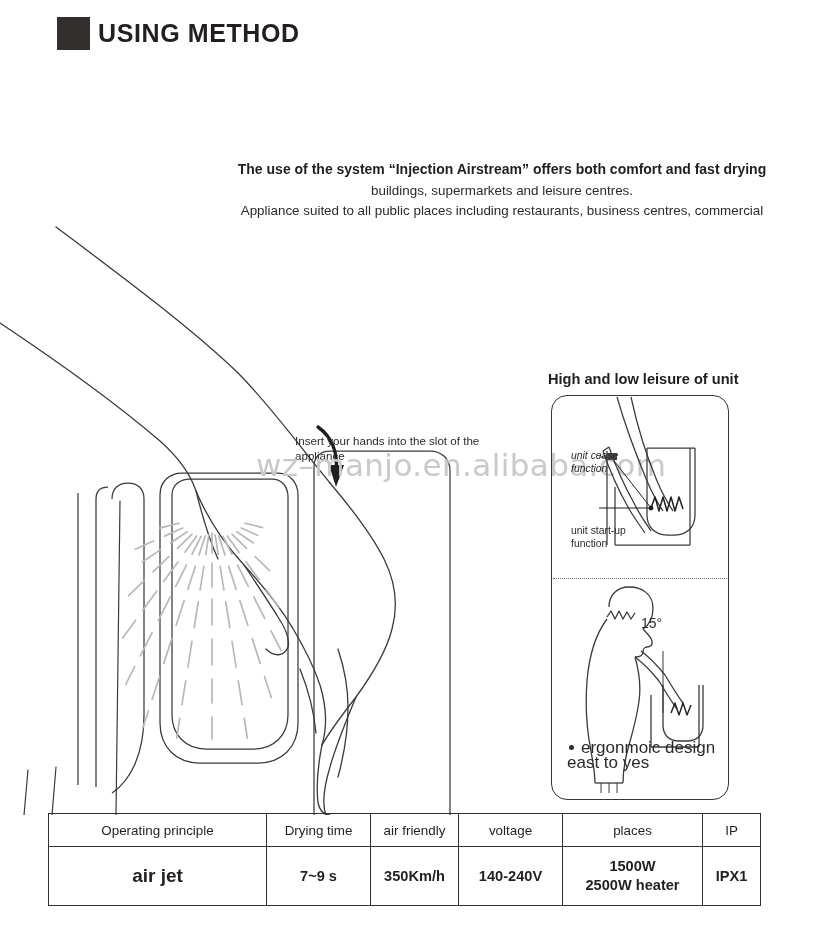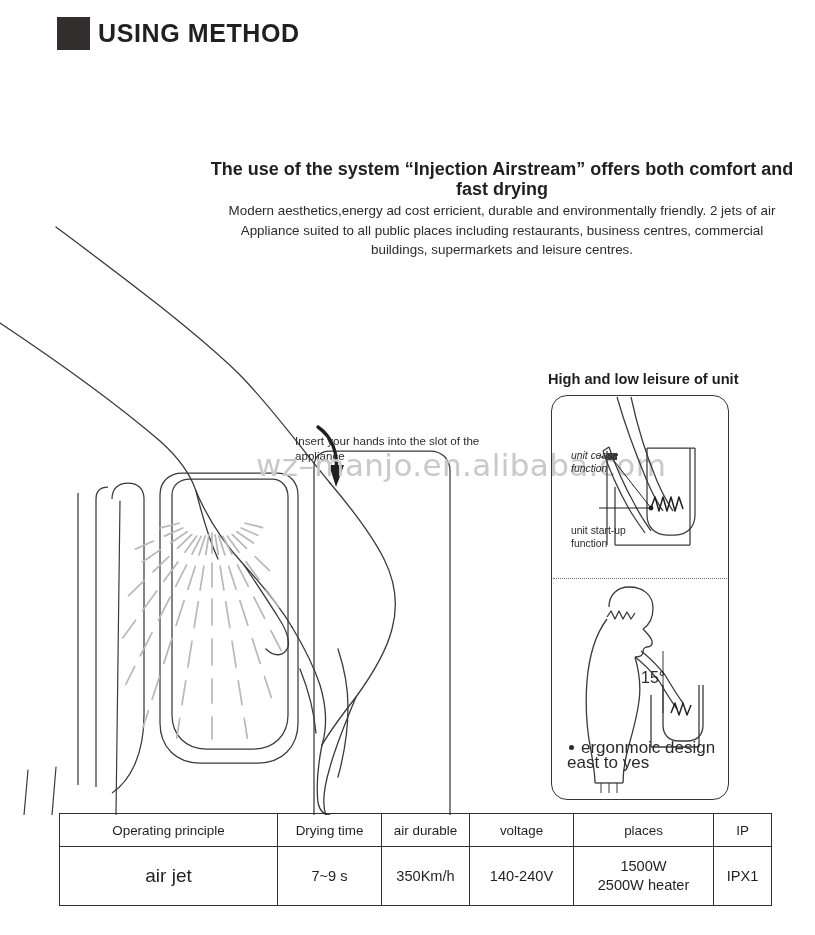--- a/index.html
+++ b/index.html
@@ -40,21 +40,21 @@
   }
 
   
   #intro {
     position: absolute;
     left: 207px; top: 159px;
     width: 590px;
     text-align: center;
   }
   #intro-lead {
-    font-size: 18px;
+    font-size: 14px;
     font-weight: bold;
     color: #1f1f1f;
     line-height: 20px;
     margin-bottom: 2px;
   }
   .intro-line {
     font-size: 13.4px;
     color: #2b2b2b;
     line-height: 19.5px;
   }
@@ -114,22 +114,22 @@
   .panel-label {
     position: absolute;
     font-size: 10.4px;
     line-height: 12.5px;
     color: #2b2b2b;
   }
   #label-cease { left: 571px; top: 450px; width: 70px; font-style: italic; }
   #label-startup { left: 571px; top: 500px; width: 72px; margin-top: 25px; }
   #angle-label {
     position: absolute;
-    left: 641px; top: 669px;
-    font-size: 16px;
+    left: 641px; top: 615px;
+    font-size: 14px;
     color: #2b2b2b;
   }
   #ergo-note {
     position: absolute;
     left: 567px; top: 740px;
     width: 150px;
     font-size: 17px;
     line-height: 15px;
     color: #2b2b2b;
   }
@@ -138,57 +138,56 @@
     left: 569px; top: 745px;
     width: 5px; height: 5px;
     border-radius: 50%;
     background: #2b2b2b;
   }
   #ergo-text { margin-left: 14px; }
 
   
   #spec-table {
     position: absolute;
-    left: 59px; top: 813px;
+    left: 48px; top: 813px;
     width: 712px;
     border-collapse: collapse;
     table-layout: fixed;
   }
   #spec-table td {
     border: 1.7px solid #332e2e;
     text-align: center;
     vertical-align: middle;
     color: #231f1f;
   }
   #spec-table tr.head-row td {
     height: 30px;
     font-size: 13.4px;
     font-weight: normal;
   }
   #spec-table tr.value-row td {
     height: 56px;
     font-size: 14.6px;
-    font-weight: normal;
+    font-weight: bold;
   }
   #spec-table tr.value-row td.principal { font-size: 19px; }
   .power-line { display: block; line-height: 19px; }
 </style>
 </head>
 <body>
 
 <div id="header">
   <div id="header-square"></div>
   <div id="header-title">USING METHOD</div>
 </div>
 
 <div id="intro">
   <div id="intro-lead">The use of the system “Injection Airstream” offers both comfort and fast drying</div>
-  <div class="intro-line">Modern aesthetics,energy ad cost erricient, durable and environmentally friendly. 2 jets of air</div>
+  <div class="intro-line">buildings, supermarkets and leisure centres.</div>
   <div class="intro-line">Appliance suited to all public places including restaurants, business centres, commercial</div>
-  <div class="intro-line">buildings, supermarkets and leisure centres.</div>
 </div>
 
 <svg id="illustration" viewBox="0 0 560 600">
   <g fill="none" stroke="#3a3a3a" stroke-width="1.3" stroke-linecap="round" stroke-linejoin="round">
 
     <path d="M56,12 C120,60 190,112 238,158 C270,190 300,232 330,268"></path>
 
     <path d="M0,108 C60,148 118,190 160,226 C178,242 190,258 196,276
              C202,300 208,322 218,344"></path>
 
@@ -438,21 +437,21 @@
     <col style="width:104px">
     <col style="width:88px">
     <col style="width:104px">
     <col style="width:140px">
     <col style="width:58px">
   </colgroup>
   <tbody>
     <tr class="head-row">
       <td>Operating principle</td>
       <td>Drying time</td>
-      <td>air durable</td>
+      <td>air friendly</td>
       <td>voltage</td>
       <td>places</td>
       <td>IP</td>
     </tr>
     <tr class="value-row">
       <td class="principal">air jet</td>
       <td>7~9 s</td>
       <td>350Km/h</td>
       <td>140-240V</td>
       <td>

